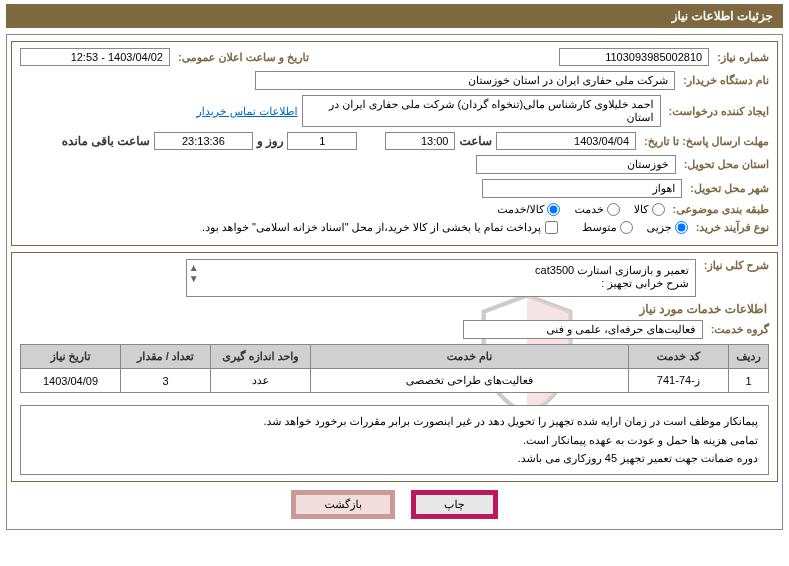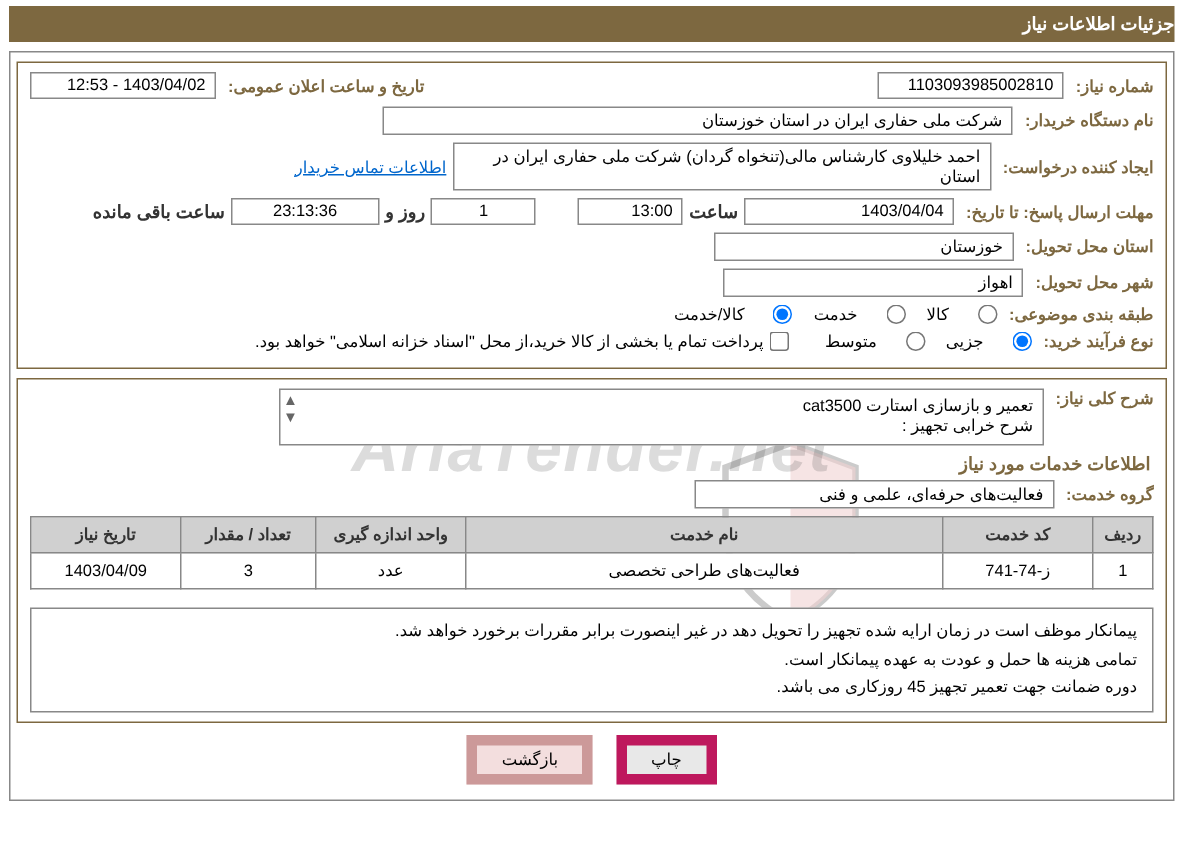--- a/index.html
+++ b/index.html
@@ -1,60 +1,59 @@
 <!DOCTYPE html>
 <html dir="rtl" lang="fa"><head>
 <meta charset="utf-8">
 <style>
 * { box-sizing: border-box; margin: 0; padding: 0; }
 body { font-family: Tahoma, Arial, sans-serif; font-size: 11px; background: #fff; direction: rtl; }
 .container { width: 789px; height: 566px; padding: 4px 6px; }
-.header-bar { background: #7d6840; color: #fff; padding: 5px 0; font-weight: bold; font-size: 12px; text-align: right; }
+.header-bar { background: #7d6840; color: #fff; padding: 5px 10px; font-weight: bold; font-size: 12px; text-align: right; }
 .inner-border { border: 1px solid #888; margin-top: 6px; padding: 6px 4px 10px 4px; position: relative; }
 .watermark { position: absolute; top: 240px; left: 50%; transform: translateX(-50%); font-size: 44px; font-style: italic; color: rgba(60,60,60,0.18); font-weight: bold; font-family: Arial, sans-serif; pointer-events: none; z-index: 1; letter-spacing: 1px; }
 .shield { position: absolute; top: 255px; right: 200px; width: 110px; height: 130px; z-index: 0; pointer-events: none; }
 .shield svg { opacity: 0.25; }
 .panel { border: 1px solid #7d6840; margin-bottom: 6px; padding: 6px 8px; position: relative; z-index: 2; background: rgba(255,255,255,0.0); }
 .row { display: flex; align-items: center; margin-bottom: 5px; gap: 4px; }
 .lbl { color: #7d6840; font-weight: bold; font-size: 11px; white-space: nowrap; padding-left: 4px; }
 .lbl-dark { color: #333; font-weight: bold; font-size: 12px; }
 .fld { border: 1px solid #888; background: #fff; padding: 2px 6px; font-size: 11px; min-height: 18px; display: inline-flex; align-items: center; }
-.fld-sm { width: 124px; }
+.fld-sm { width: 150px; }
 .fld-md { width: 200px; }
 .fld-lg { flex: 1; }
 .fld-xs { width: 70px; }
 .link { color: #0066cc; text-decoration: underline; cursor: pointer; }
 .radio-group { display: flex; gap: 14px; align-items: center; }
-.radio-item { display: flex; align-items: center; gap: 19px; }
+.radio-item { display: flex; align-items: center; gap: 3px; }
 .radio-item input { margin: 0; }
 .checkbox-row { display: flex; align-items: center; gap: 4px; margin-right: 20px; }
 .textarea-box { border: 1px solid #888; background: #fff; padding: 4px 6px; width: 510px; height: 38px; font-size: 11px; position: relative; }
 .scroll-arrow { position: absolute; left: 2px; top: 2px; font-size: 10px; color: #666; }
 .section-title { color: #7d6840; font-weight: bold; font-size: 12px; margin: 4px 2px; }
 table.data-table { width: 100%; border-collapse: collapse; margin-top: 4px; }
 table.data-table th { background: #d0d0d0; border: 1px solid #888; padding: 5px 4px; font-size: 11px; font-weight: bold; color: #333; text-align: center; }
 table.data-table td { border: 1px solid #888; padding: 5px 4px; font-size: 11px; text-align: center; background: #fff; }
 .notes-box { border: 1px solid #888; background: #fff; padding: 6px 10px; margin-top: 6px; font-size: 11px; line-height: 1.7; }
 .notes-wrap { display: flex; align-items: flex-start; gap: 8px; margin-top: 6px; }
 .btn-row { display: flex; justify-content: center; gap: 16px; margin-top: 8px; }
-.btn { border: 7px solid #be185d; background: #e8e8e8; padding: 3px 16px; font-size: 11px; cursor: pointer; font-family: Tahoma; }
+.btn { border: 5px solid #be185d; background: #e8e8e8; padding: 3px 28px; font-size: 11px; cursor: pointer; font-family: Tahoma; }
 .btn-back { background: #f3dede; border-color: #c99; }
 .spacer { flex: 1; }
 </style>
 </head>
 <body>
 
 <div class="container">
   <div class="header-bar">
     <span>جزئیات اطلاعات نیاز</span>
   </div>
 
   <div class="inner-border">
 
-    <div class="watermark">AriaTender.net</div>
     <div class="shield">
       <svg viewBox="0 0 100 120" width="110" height="130">
         <path d="M50 5 L90 20 L90 55 Q90 95 50 115 Q10 95 10 55 L10 20 Z" fill="none" stroke="#333" stroke-width="4"></path>
         <path d="M50 5 L50 115 M50 5 L90 20 L90 55 Q90 95 50 115 Z" fill="#c94f4f" opacity="0.6"></path>
       </svg>
     </div>
 
     <div class="panel">
       <div class="row">
         <span class="lbl">شماره نیاز:</span>

